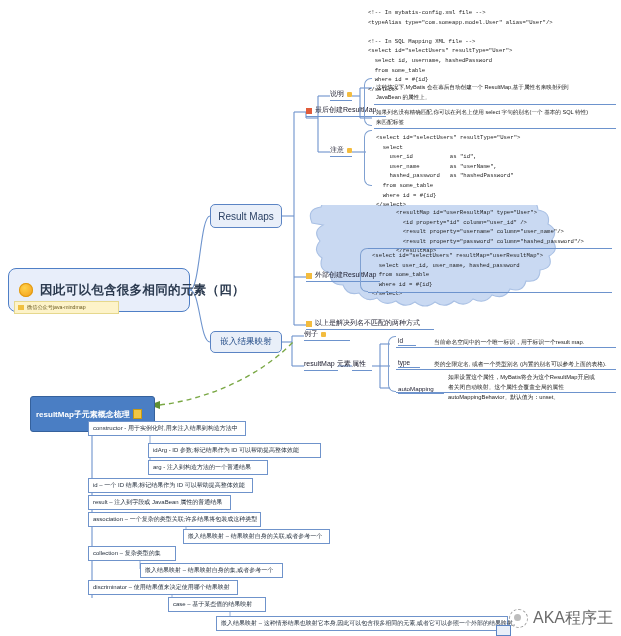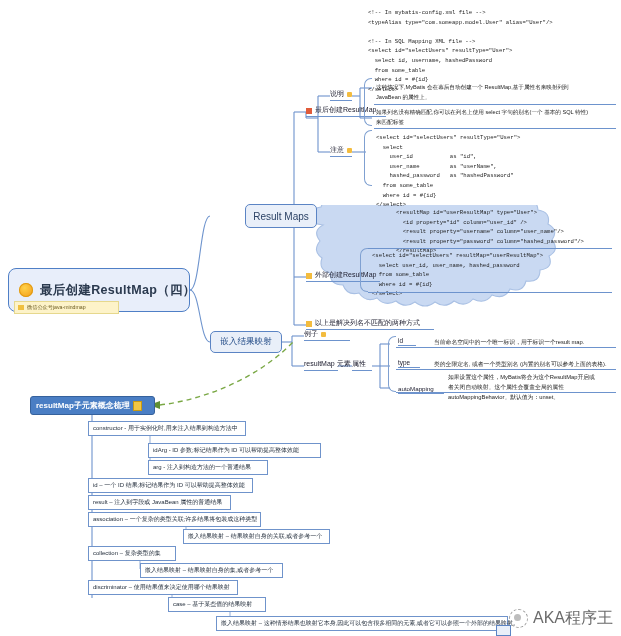--- a/index.html
+++ b/index.html
@@ -38,28 +38,28 @@
     font-size:5.2px;color:#6b5a1f;white-space:nowrap;overflow:hidden;
   }
   .filetag .sq{width:6px;height:5px;background:#f0c040;flex:0 0 auto;}
 
   
   .branch{
     background:#e9eff9;border:1.2px solid #5b84c4;border-radius:5px;
     display:flex;align-items:center;justify-content:center;
     font-size:9.5px;color:#2d4366;white-space:nowrap;
   }
-  .b-resultmaps{left:210px;top:204px;width:72px;height:24px;font-size:10px;margin-left:35px;}
+  .b-resultmaps{left:210px;top:204px;width:72px;height:24px;font-size:10px;}
   .b-adv{left:210px;top:331px;width:72px;height:22px;font-size:8.6px;color:#214a86;}
 
   
   .filledbox{
     left:30px;top:396px;width:125px;height:19px;
     background:#4a7ec4;border:1px solid #35619c;border-radius:3px;
-    display:flex;align-items:center;gap:3px;padding:0 5px;
+    display:flex;align-items:center;gap:3px;padding:17px 5px;
     font-size:8px;color:#ffffff;font-weight:bold;white-space:nowrap;
   }
   .filledbox .pgicon{width:7px;height:8px;background:#f2c744;border:1px solid #c79a13;flex:0 0 auto;}
 
   
   .ulabel{
     border-bottom:1.1px solid #6d93cd;
     font-size:7.5px;color:#223;white-space:nowrap;
     display:flex;align-items:flex-end;padding-bottom:1px;gap:3px;
   }
@@ -189,21 +189,21 @@
     <path d="M26,18 q-6,-14 9,-16 q4,-11 16,-6 q6,-10 17,-4 q6,-10 18,-4 q8,-10 19,-3
              q9,-9 19,-1 q10,-8 19,0 q10,-8 20,0 q10,-7 19,1 q10,-7 19,2 q11,-6 19,3
              q12,-5 18,5 q13,-2 14,10 q13,2 10,14 q11,6 4,16 q8,10 -3,16 q5,12 -9,14
              q0,13 -14,11 q-3,12 -16,8 q-5,11 -18,6 q-7,10 -19,4 q-8,9 -19,2
              q-9,8 -19,1 q-10,8 -20,0 q-10,7 -19,-1 q-11,6 -19,-3 q-11,5 -18,-5
              q-12,3 -16,-8 q-13,0 -13,-12 q-12,-3 -8,-15 q-10,-7 -2,-17 q-8,-10 3,-16 z" fill="#c9d9f2" stroke="#a9c0e4" stroke-width="1.1"></path>
   </svg>
 
   <div class="node central">
     <span class="sunicon"></span>
-    <span class="ttl">最后创建ResultMap（四）</span>
+    <span class="ttl">因此可以包含很多相同的元素（四）</span>
   </div>
 
   <div class="node filetag">
     <span class="sq"></span>
     <span>微信公众号java-mindmap</span>
   </div>
 
   <div class="node branch b-resultmaps">
     <span>Result Maps</span>
   </div>

